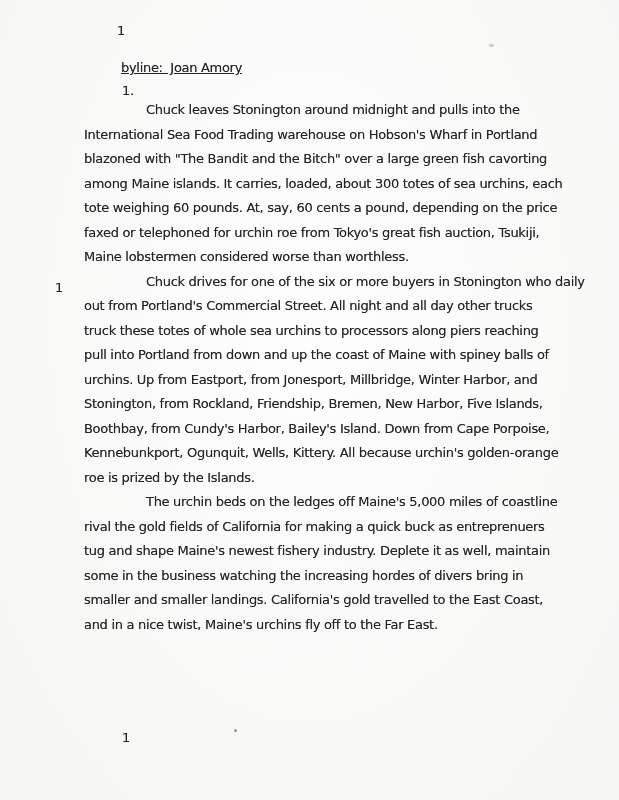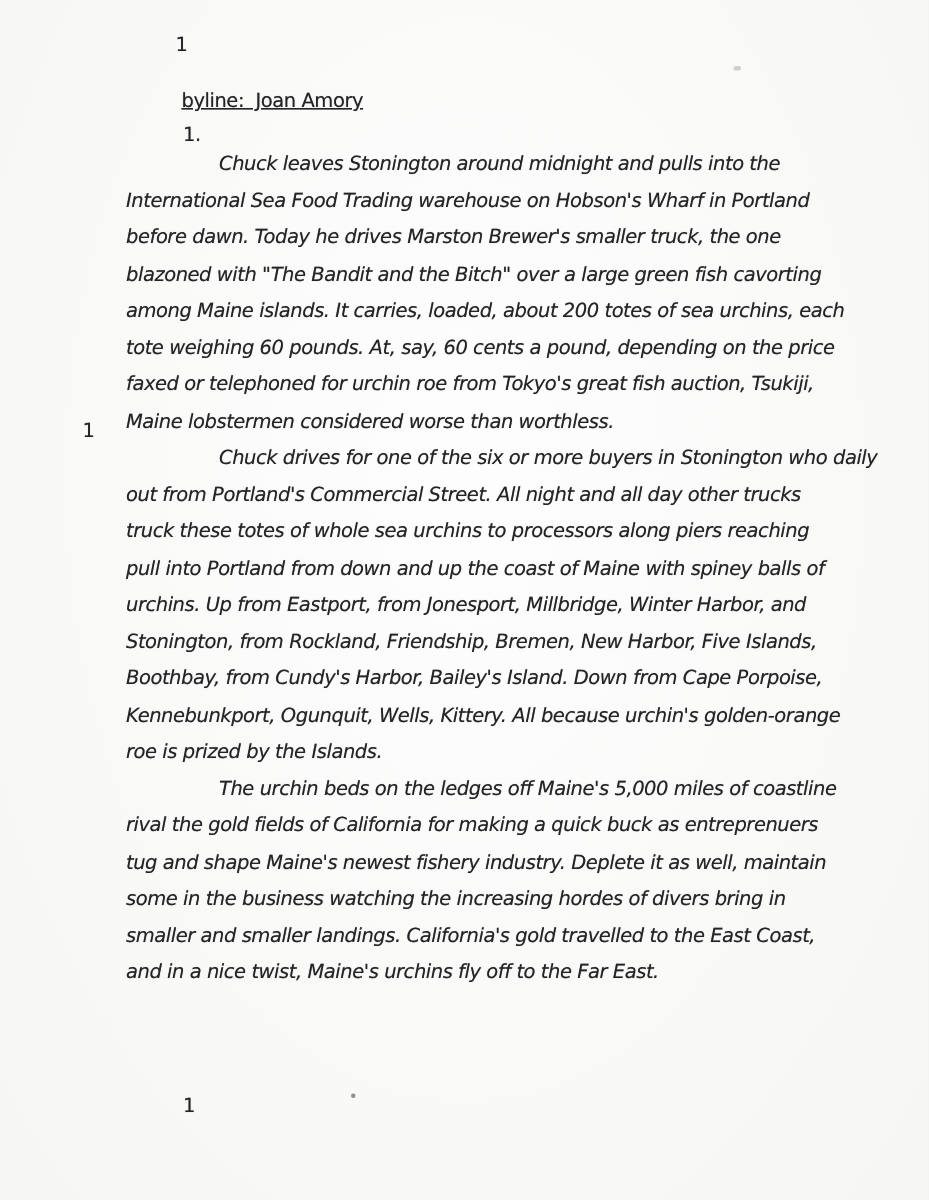--- a/index.html
+++ b/index.html
@@ -28,21 +28,21 @@
   .byline{position:absolute;left:121px;top:60px;white-space:pre;text-decoration:underline;}
   .section-marker{position:absolute;left:122px;top:83px;}
   .margin-pagenum{position:absolute;left:55px;top:280px;}
   .pagenum-bottom{position:absolute;left:122px;top:730px;}
   .body-text{
     position:absolute;
     left:84px;
     top:98px;
     width:525px;
   }
-  .para{margin:0;padding:0;font-style:italic;}
+  .para{margin:0;padding:0;}
   .para > div{
     height:24.5px;
     line-height:24.5px;
     white-space:pre;
     overflow:visible;
   }
   .para > div:first-child{text-indent:62px;}
   .speck{
     position:absolute;
     background:#3a3a3a;
@@ -61,23 +61,22 @@
   <div class="byline">byline:  Joan Amory</div>
 
   <div class="section-marker">1.</div>
 
   <div class="margin-pagenum">1</div>
 
   <div class="body-text">
     <div class="para">
         <div>Chuck leaves Stonington around midnight and pulls into the</div>
         <div>International Sea Food Trading warehouse on Hobson's Wharf in Portland</div>
-        <div>before dawn. Today he drives Marston Brewer's smaller truck, the one</div>
         <div>blazoned with "The Bandit and the Bitch" over a large green fish cavorting</div>
-        <div>among Maine islands. It carries, loaded, about 200 totes of sea urchins, each</div>
+        <div>among Maine islands. It carries, loaded, about 300 totes of sea urchins, each</div>
         <div>tote weighing 60 pounds. At, say, 60 cents a pound, depending on the price</div>
         <div>faxed or telephoned for urchin roe from Tokyo's great fish auction, Tsukiji,</div>
         <div>Maine lobstermen considered worse than worthless.</div>
       </div>
     <div class="para">
         <div>Chuck drives for one of the six or more buyers in Stonington who daily</div>
         <div>out from Portland's Commercial Street. All night and all day other trucks</div>
         <div>truck these totes of whole sea urchins to processors along piers reaching</div>
         <div>pull into Portland from down and up the coast of Maine with spiney balls of</div>
         <div>urchins. Up from Eastport, from Jonesport, Millbridge, Winter Harbor, and</div>

